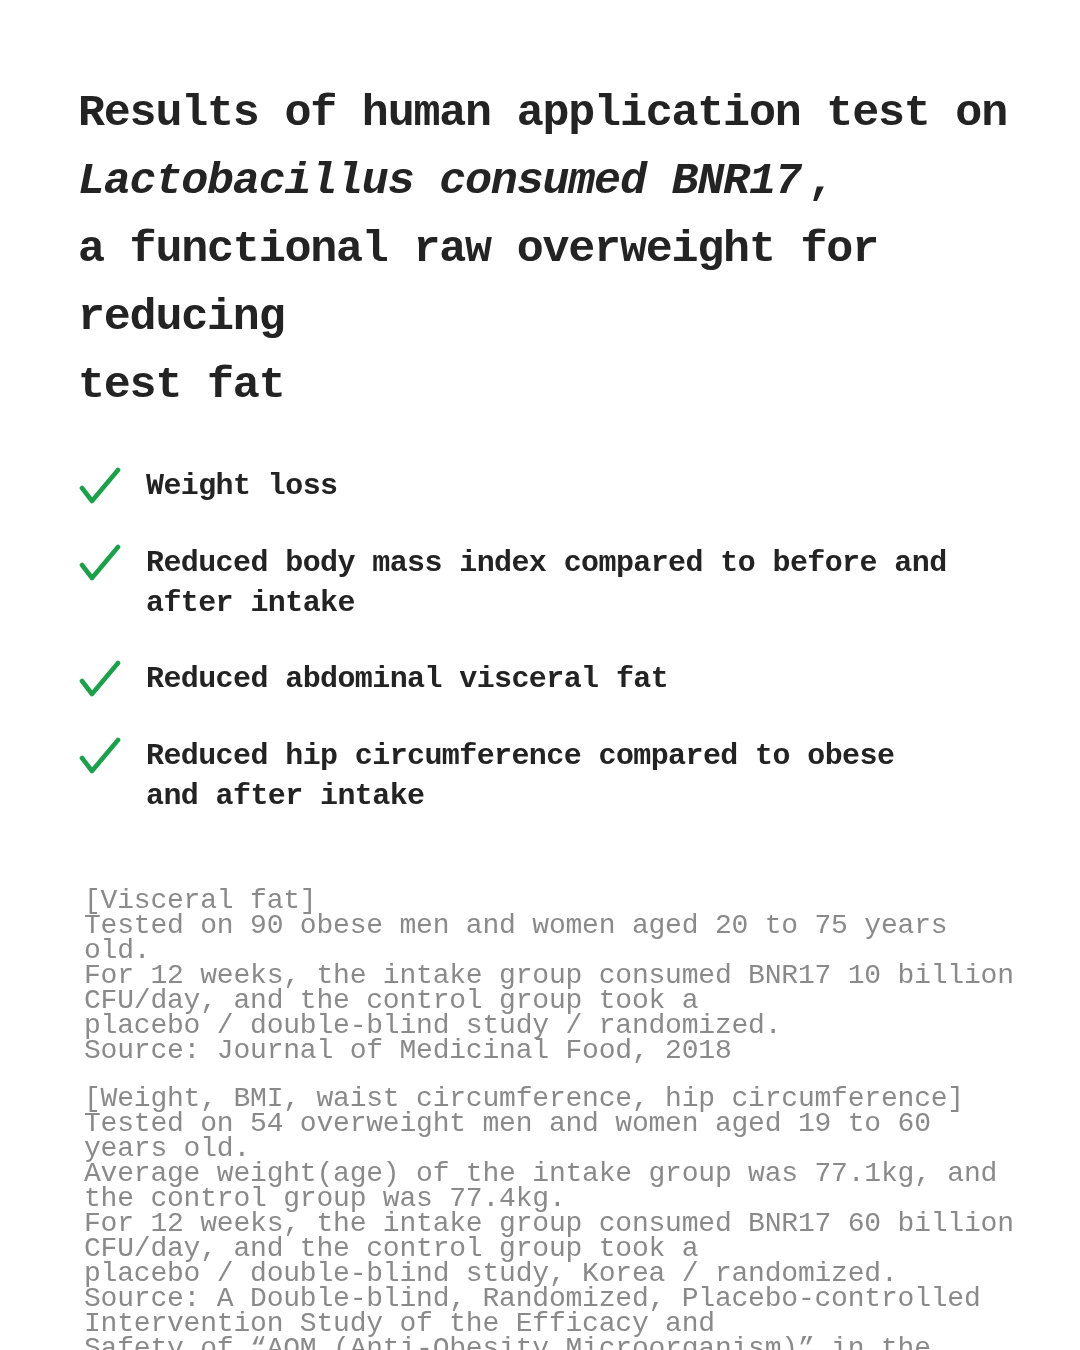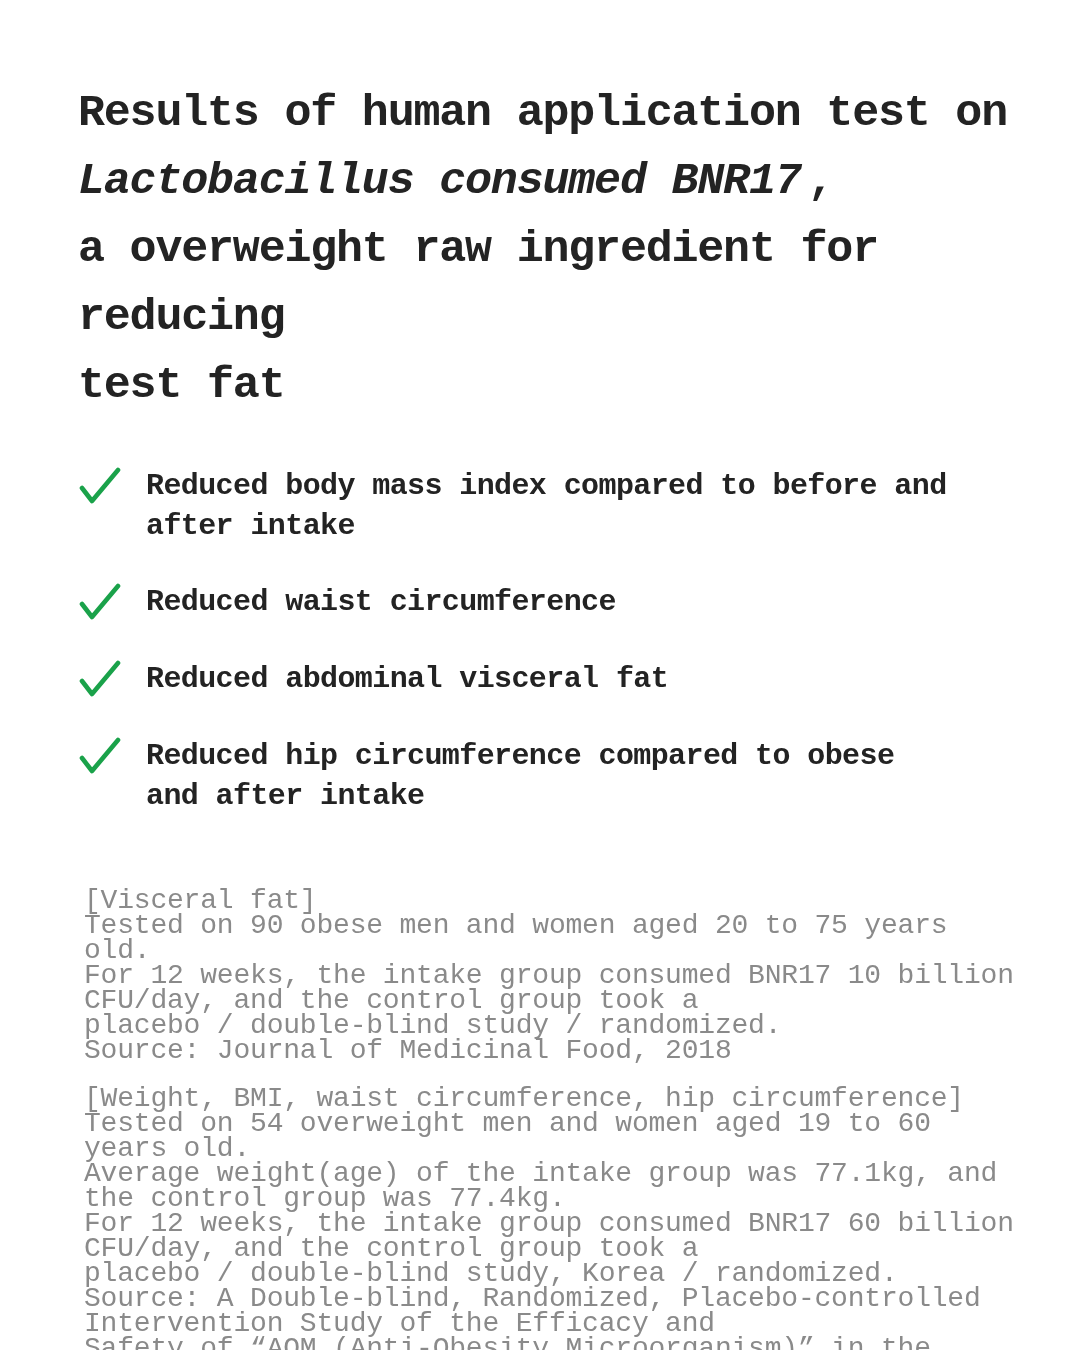--- a/index.html
+++ b/index.html
@@ -72,45 +72,45 @@
   }
 </style>
 </head>
 <body>
 
 <div class="page">
 
   <h1 class="title-block" style="margin:0;">
     <span class="title-line">Results of human application test on</span>
     <span class="title-line"><span class="title-line-italic">Lactobacillus consumed BNR17</span><span class="title-comma">,</span></span>
-    <span class="title-line">a overweight raw ingredient for reducing</span>
+    <span class="title-line">a functional raw overweight for reducing</span>
     <span class="title-line">test fat</span>
   </h1>
 
   <div class="checklist">
 
+    <div class="check-item">
+      <span class="check-icon-wrap">
+        <svg width="44" height="40" viewBox="0 0 44 40" fill="none" xmlns="http://www.w3.org/2000/svg">
+          <path d="M4 21 L14 34 L40 3" stroke="#1aa24a" stroke-width="4.6" fill="none" stroke-linecap="round" stroke-linejoin="round"></path>
+        </svg>
+      </span>
+      <span class="check-label">Weight loss</span>
+    </div>
 
     <div class="check-item">
       <span class="check-icon-wrap">
         <svg width="44" height="40" viewBox="0 0 44 40" fill="none" xmlns="http://www.w3.org/2000/svg">
           <path d="M4 21 L14 34 L40 3" stroke="#1aa24a" stroke-width="4.6" fill="none" stroke-linecap="round" stroke-linejoin="round"></path>
         </svg>
       </span>
       <span class="check-label">Reduced body mass index compared to before and
 after intake</span>
     </div>
 
-    <div class="check-item">
-      <span class="check-icon-wrap">
-        <svg width="44" height="40" viewBox="0 0 44 40" fill="none" xmlns="http://www.w3.org/2000/svg">
-          <path d="M4 21 L14 34 L40 3" stroke="#1aa24a" stroke-width="4.6" fill="none" stroke-linecap="round" stroke-linejoin="round"></path>
-        </svg>
-      </span>
-      <span class="check-label">Reduced waist circumference</span>
-    </div>
 
     <div class="check-item">
       <span class="check-icon-wrap">
         <svg width="44" height="40" viewBox="0 0 44 40" fill="none" xmlns="http://www.w3.org/2000/svg">
           <path d="M4 21 L14 34 L40 3" stroke="#1aa24a" stroke-width="4.6" fill="none" stroke-linecap="round" stroke-linejoin="round"></path>
         </svg>
       </span>
       <span class="check-label">Reduced abdominal visceral fat</span>
     </div>
 

